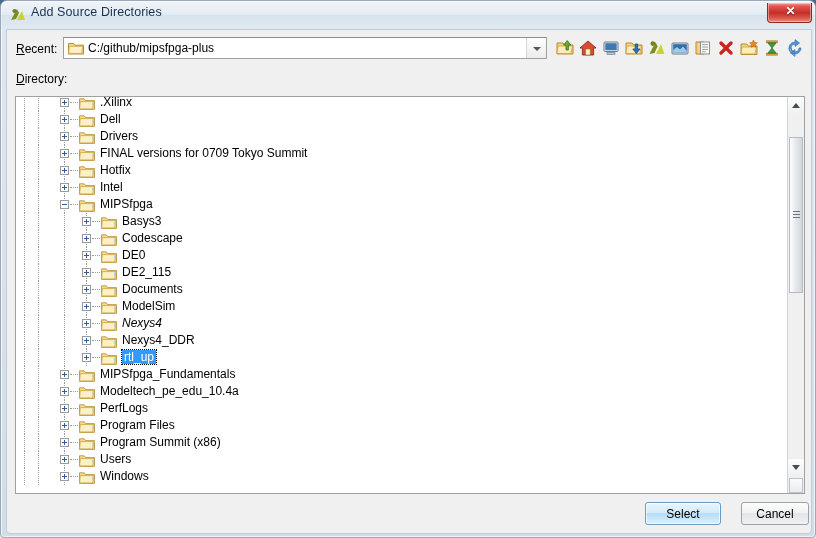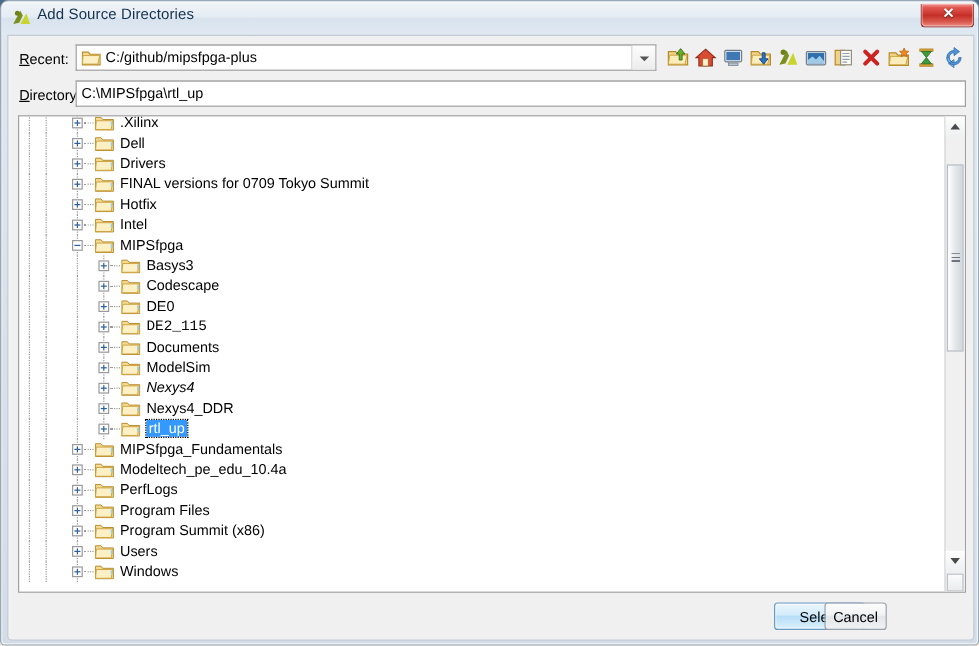--- a/index.html
+++ b/index.html
@@ -371,23 +371,20 @@
           <path d="M16 10 A6 6 0 1 1 10 4 L10 1.6 L14.6 5 L10 8.4 L10 6 A4 4 0 1 0 14 10 Z" fill="#4f93d6" stroke="#2e6aa8" stroke-width=".6"></path>
           <path d="M4 10 A6 6 0 0 0 10 16 L10 18.4 L5.4 15 L10 11.6 L10 14 A4 4 0 0 1 6 10 Z" fill="#75b5e8" stroke="#2e6aa8" stroke-width=".6"></path>
         </svg>
       </div>
     </div>
 
     <div class="lbl" style="left:9px; top:42px;">
       <u>D</u><span>irectory:</span>
     </div>
 
-    <div class="dirfield">
-      <div class="dtext">C:\MIPSfpga\rtl_up</div>
-    </div>
 
     <div class="treepanel">
       <div class="treeinner" id="tree-rows">
           <div class="row" style="top: 14px;">
             <div class="vline" style="left: 48px; top: 0px; height: 17px;"></div>
             <div class="vline" style="left: 8px; top: 0px; height: 17px;"></div>
             <div class="vline" style="left: 22px; top: 0px; height: 17px;"></div>
             <div class="hline" style="left: 54px; top: 8px; width: 8px;"></div>
             <div class="plusbox plus" style="left: 44px;"></div>
             <div class="fold" style="left: 63px; top: 2px;"><svg viewBox="0 0 16 13" width="16" height="13" class="foldsvg">
@@ -510,21 +507,21 @@
             <div class="vline" style="left: 22px; top: 0px; height: 17px;"></div>
             <div class="hline" style="left: 76px; top: 8px; width: 8px;"></div>
             <div class="plusbox plus" style="left: 66px;"></div>
             <div class="fold" style="left: 85px; top: 2px;"><svg viewBox="0 0 16 13" width="16" height="13" class="foldsvg">
                 <path d="M0.5 1.8 H5.2 L6.6 3.6 H15.5 V12.4 H0.5 Z" fill="#f4d98f" stroke="#b58b2c" stroke-width=".8"></path>
                 <path d="M1.3 4.6 H15 L13.6 11.9 H0.6 Z" fill="#fdf0c4" stroke="#c79b35" stroke-width=".7"></path>
                 <rect x="13.2" y="5.4" width="1.5" height="3.4" fill="#9fd0e8"></rect>
               </svg></div>
             <div class="rowlabel" style="left: 106px;">DE0</div>
           </div>
-          <div class="row" style="top: 167px; font-family: Liberation Mono, monospace;">
+          <div class="row" style="top: 167px;">
             <div class="vline" style="left: 70px; top: 0px; height: 17px;"></div>
             <div class="vline" style="left: 48px; top: 0px; height: 17px;"></div>
             <div class="vline" style="left: 8px; top: 0px; height: 17px;"></div>
             <div class="vline" style="left: 22px; top: 0px; height: 17px;"></div>
             <div class="hline" style="left: 76px; top: 8px; width: 8px;"></div>
             <div class="plusbox plus" style="left: 66px;"></div>
             <div class="fold" style="left: 85px; top: 2px;"><svg viewBox="0 0 16 13" width="16" height="13" class="foldsvg">
                 <path d="M0.5 1.8 H5.2 L6.6 3.6 H15.5 V12.4 H0.5 Z" fill="#f4d98f" stroke="#b58b2c" stroke-width=".8"></path>
                 <path d="M1.3 4.6 H15 L13.6 11.9 H0.6 Z" fill="#fdf0c4" stroke="#c79b35" stroke-width=".7"></path>
                 <rect x="13.2" y="5.4" width="1.5" height="3.4" fill="#9fd0e8"></rect>
@@ -700,16 +697,16 @@
         </div>
         <div class="vs-thumb" id="vthumb" style="top: 40px; height: 156px;"></div>
         <div class="vs-arrow down">
           <i></i>
         </div>
         <div class="vs-corner"></div>
       </div>
     </div>
 
     <div class="btn default" style="left:638px; width:76px;">Select</div>
-    <div class="btn" style="left:680px; width:52px;">Cancel</div>
+    <div class="btn" style="left:734px; width:68px;">Cancel</div>
 
   </div>
 </div>
 
 </body></html>

